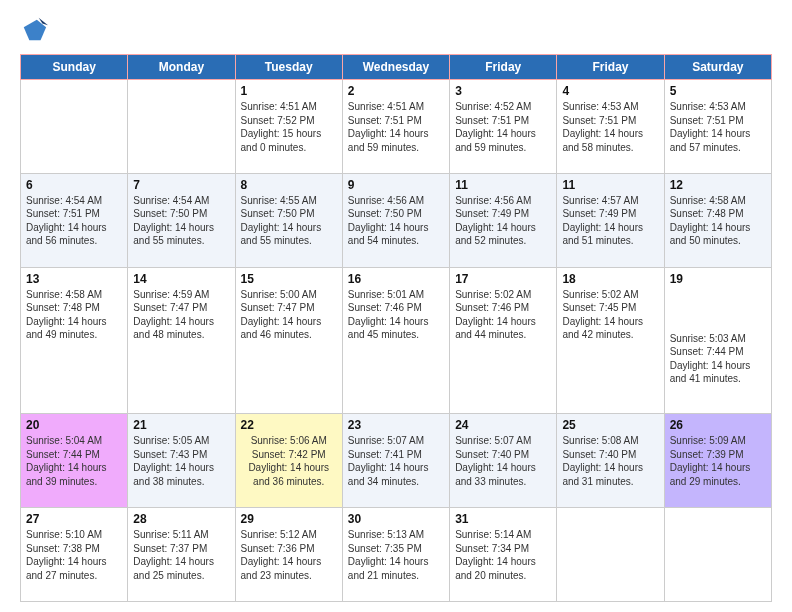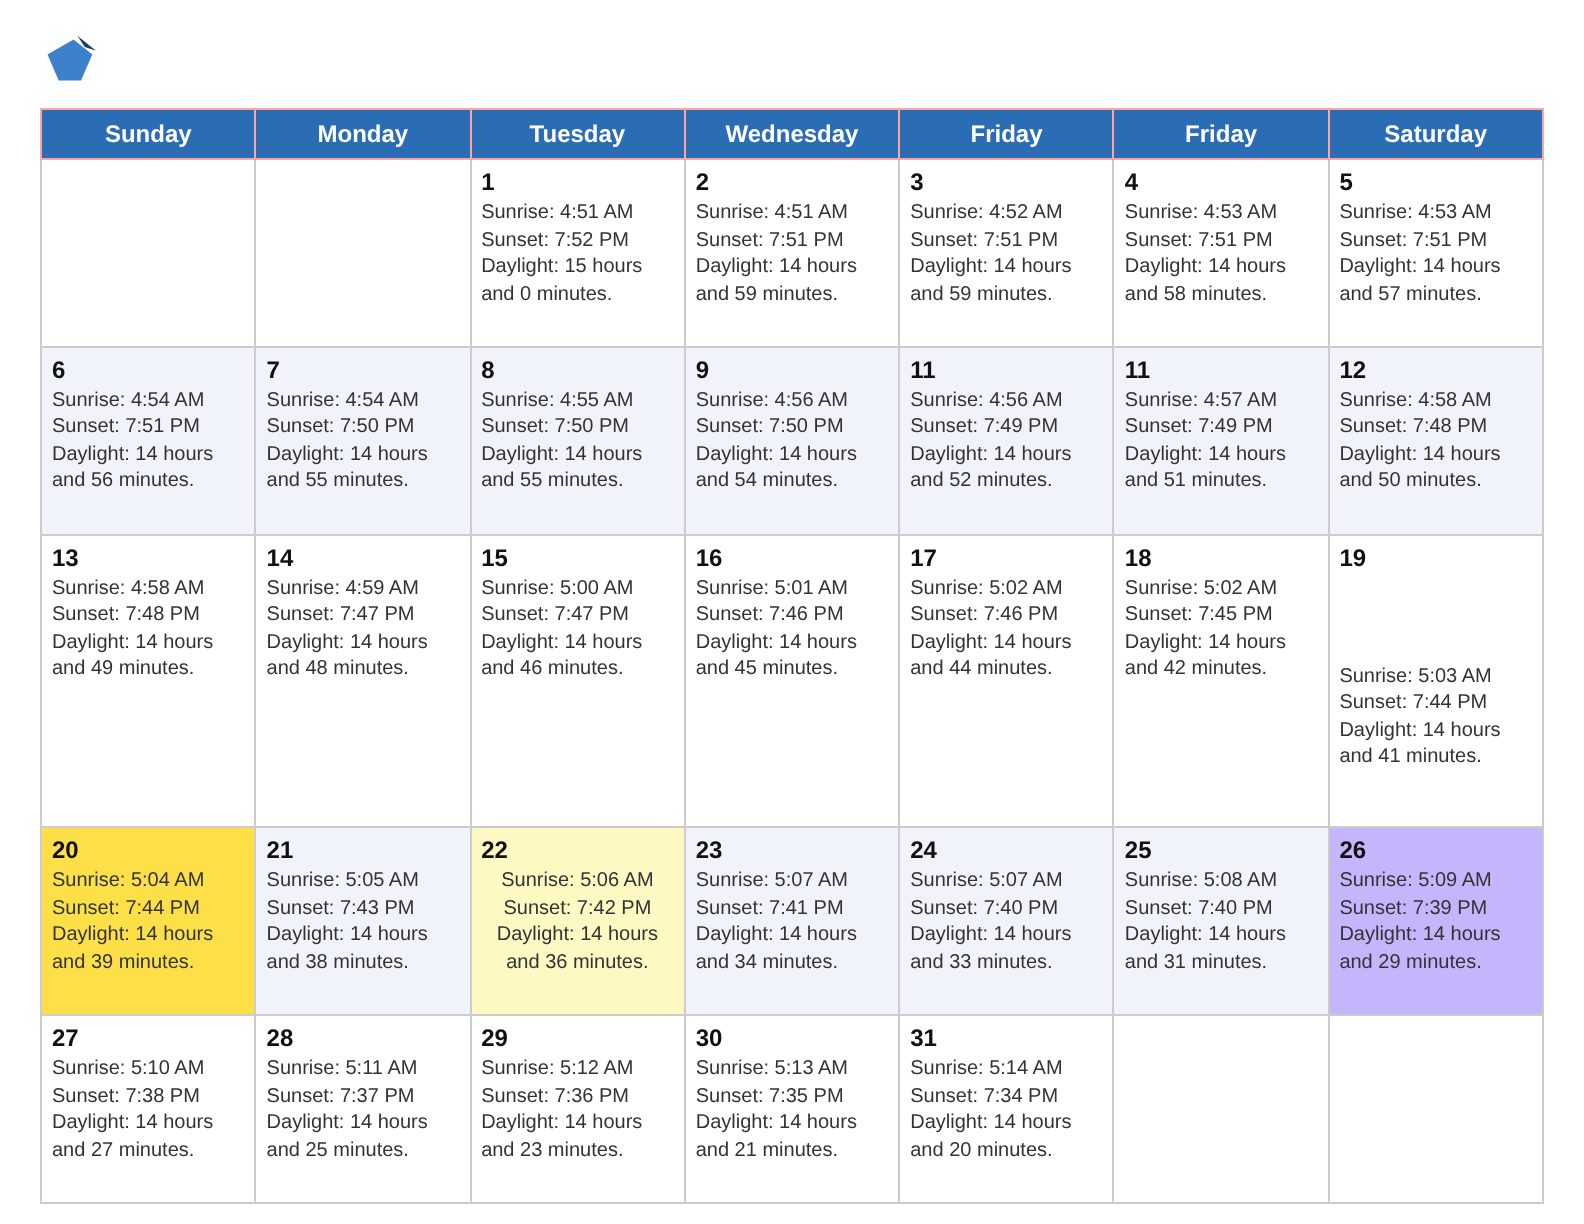--- a/index.html
+++ b/index.html
@@ -254,21 +254,21 @@
           </td>
           <td>
             <span class="day-num">19</span>
             <div class="day-detail" style="white-space: pre-line; margin-top: 46px;">Sunrise: 5:03 AM
 Sunset: 7:44 PM
 Daylight: 14 hours
 and 41 minutes.</div>
           </td>
         </tr>
         <tr>
-          <td style="background: #fde047;">
+          <td style="background: #f0abfc;">
             <span class="day-num">20</span>
             <div class="day-detail" style="white-space: pre-line;">Sunrise: 5:04 AM
 Sunset: 7:44 PM
 Daylight: 14 hours
 and 39 minutes.</div>
           </td>
           <td style="background: rgb(240, 244, 250);">
             <span class="day-num">21</span>
             <div class="day-detail" style="white-space: pre-line;">Sunrise: 5:05 AM
 Sunset: 7:43 PM

